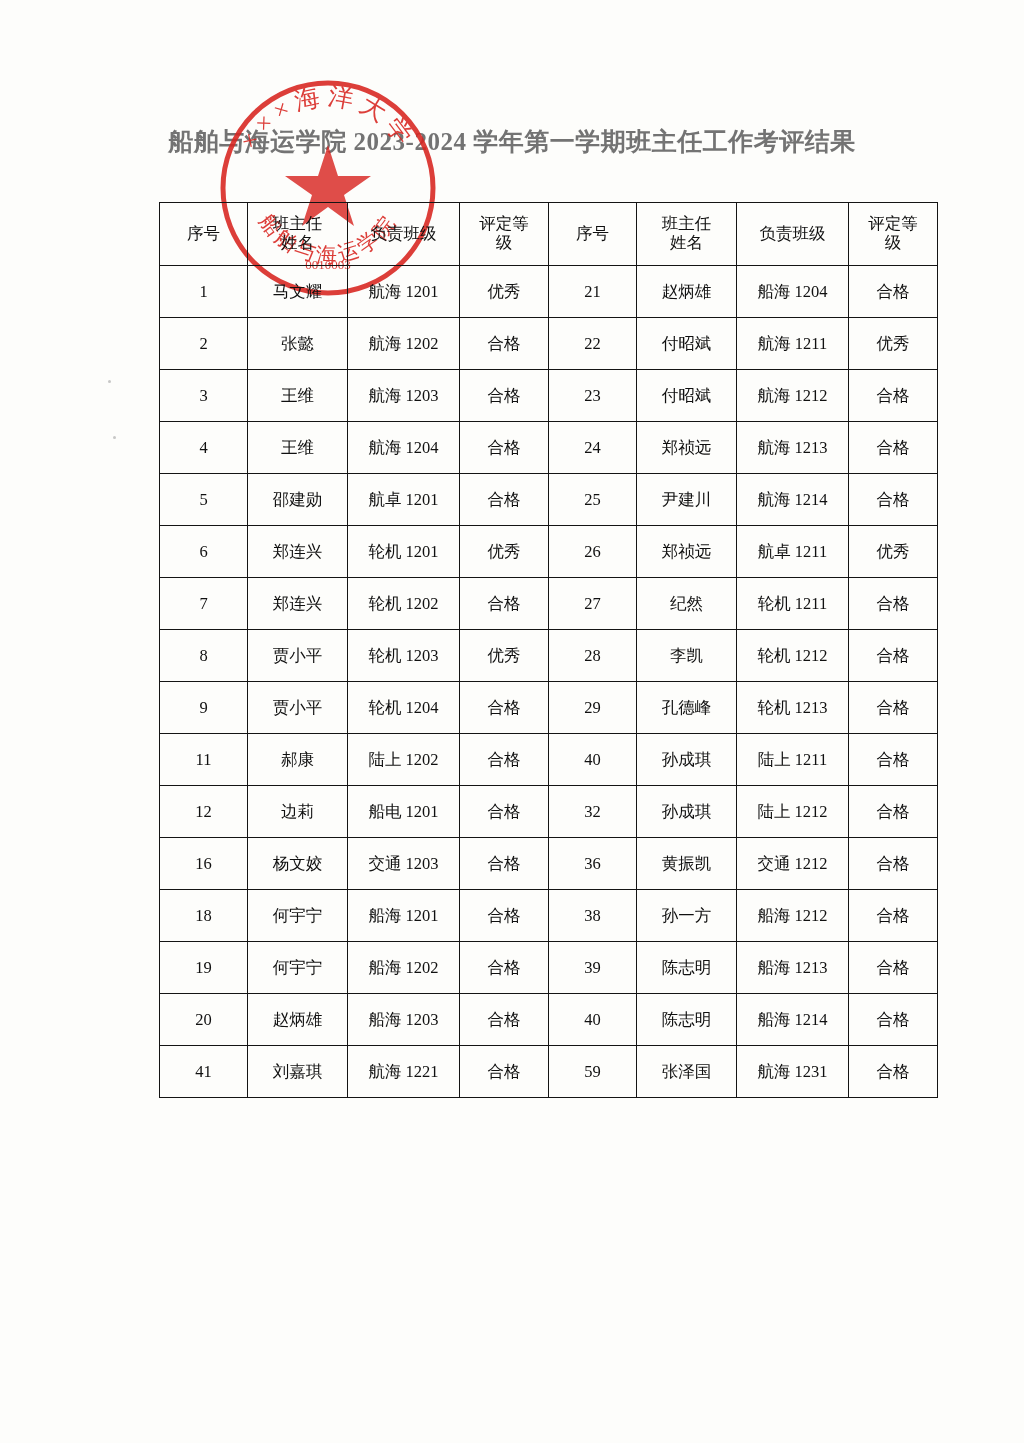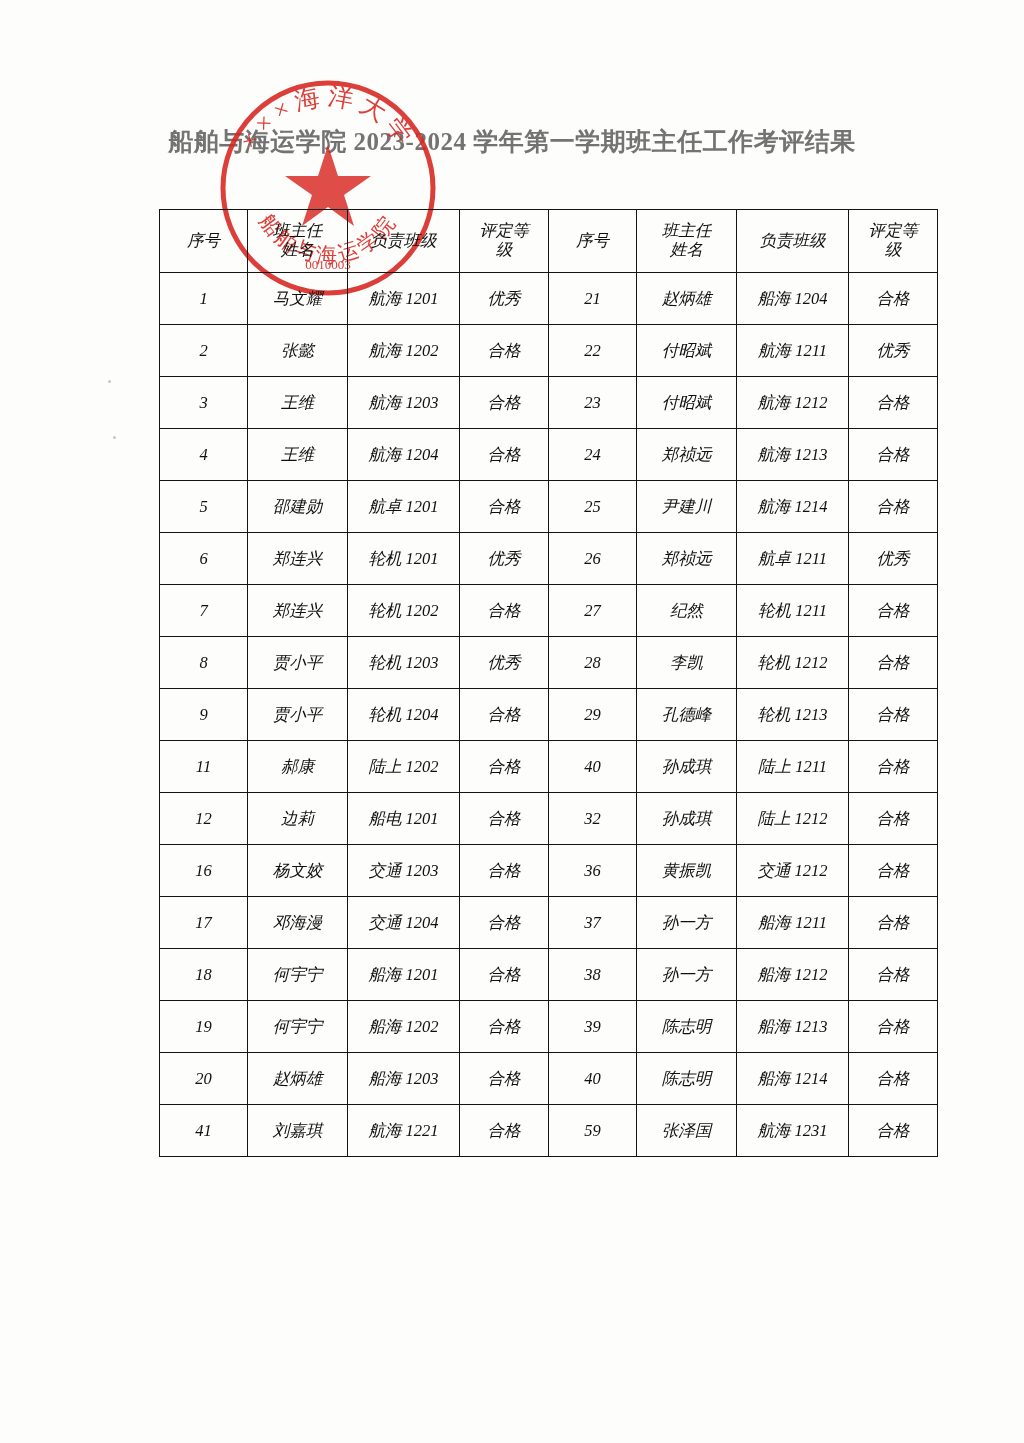--- a/index.html
+++ b/index.html
@@ -44,23 +44,22 @@
     width: 230px;
     height: 230px;
     pointer-events: none;
     opacity: 0.88;
   }
 
   
   .table-wrap {
     position: absolute;
     left: 159px;
-    top: 209px;
+    top: 202px;
     width: 757px;
-    font-style: italic;
   }
   table.result-table {
     border-collapse: collapse;
     width: 757px;
     table-layout: fixed;
   }
   table.result-table td,
   table.result-table th {
     border: 1.3px solid #141414;
     text-align: center;
@@ -271,30 +270,20 @@
             <td class="num-cell">16</td>
             <td>杨文姣</td>
             <td>交通 1203</td>
             <td>合格</td>
             <td class="num-cell">36</td>
             <td>黄振凯</td>
             <td>交通 1212</td>
             <td>合格</td>
           </tr>
           <tr>
-            <td class="num-cell">17</td>
-            <td>邓海漫</td>
-            <td>交通 1204</td>
-            <td>合格</td>
-            <td class="num-cell">37</td>
-            <td>孙一方</td>
-            <td>船海 1211</td>
-            <td>合格</td>
-          </tr>
-          <tr>
             <td class="num-cell">18</td>
             <td>何宇宁</td>
             <td>船海 1201</td>
             <td>合格</td>
             <td class="num-cell">38</td>
             <td>孙一方</td>
             <td>船海 1212</td>
             <td>合格</td>
           </tr>
           <tr>

